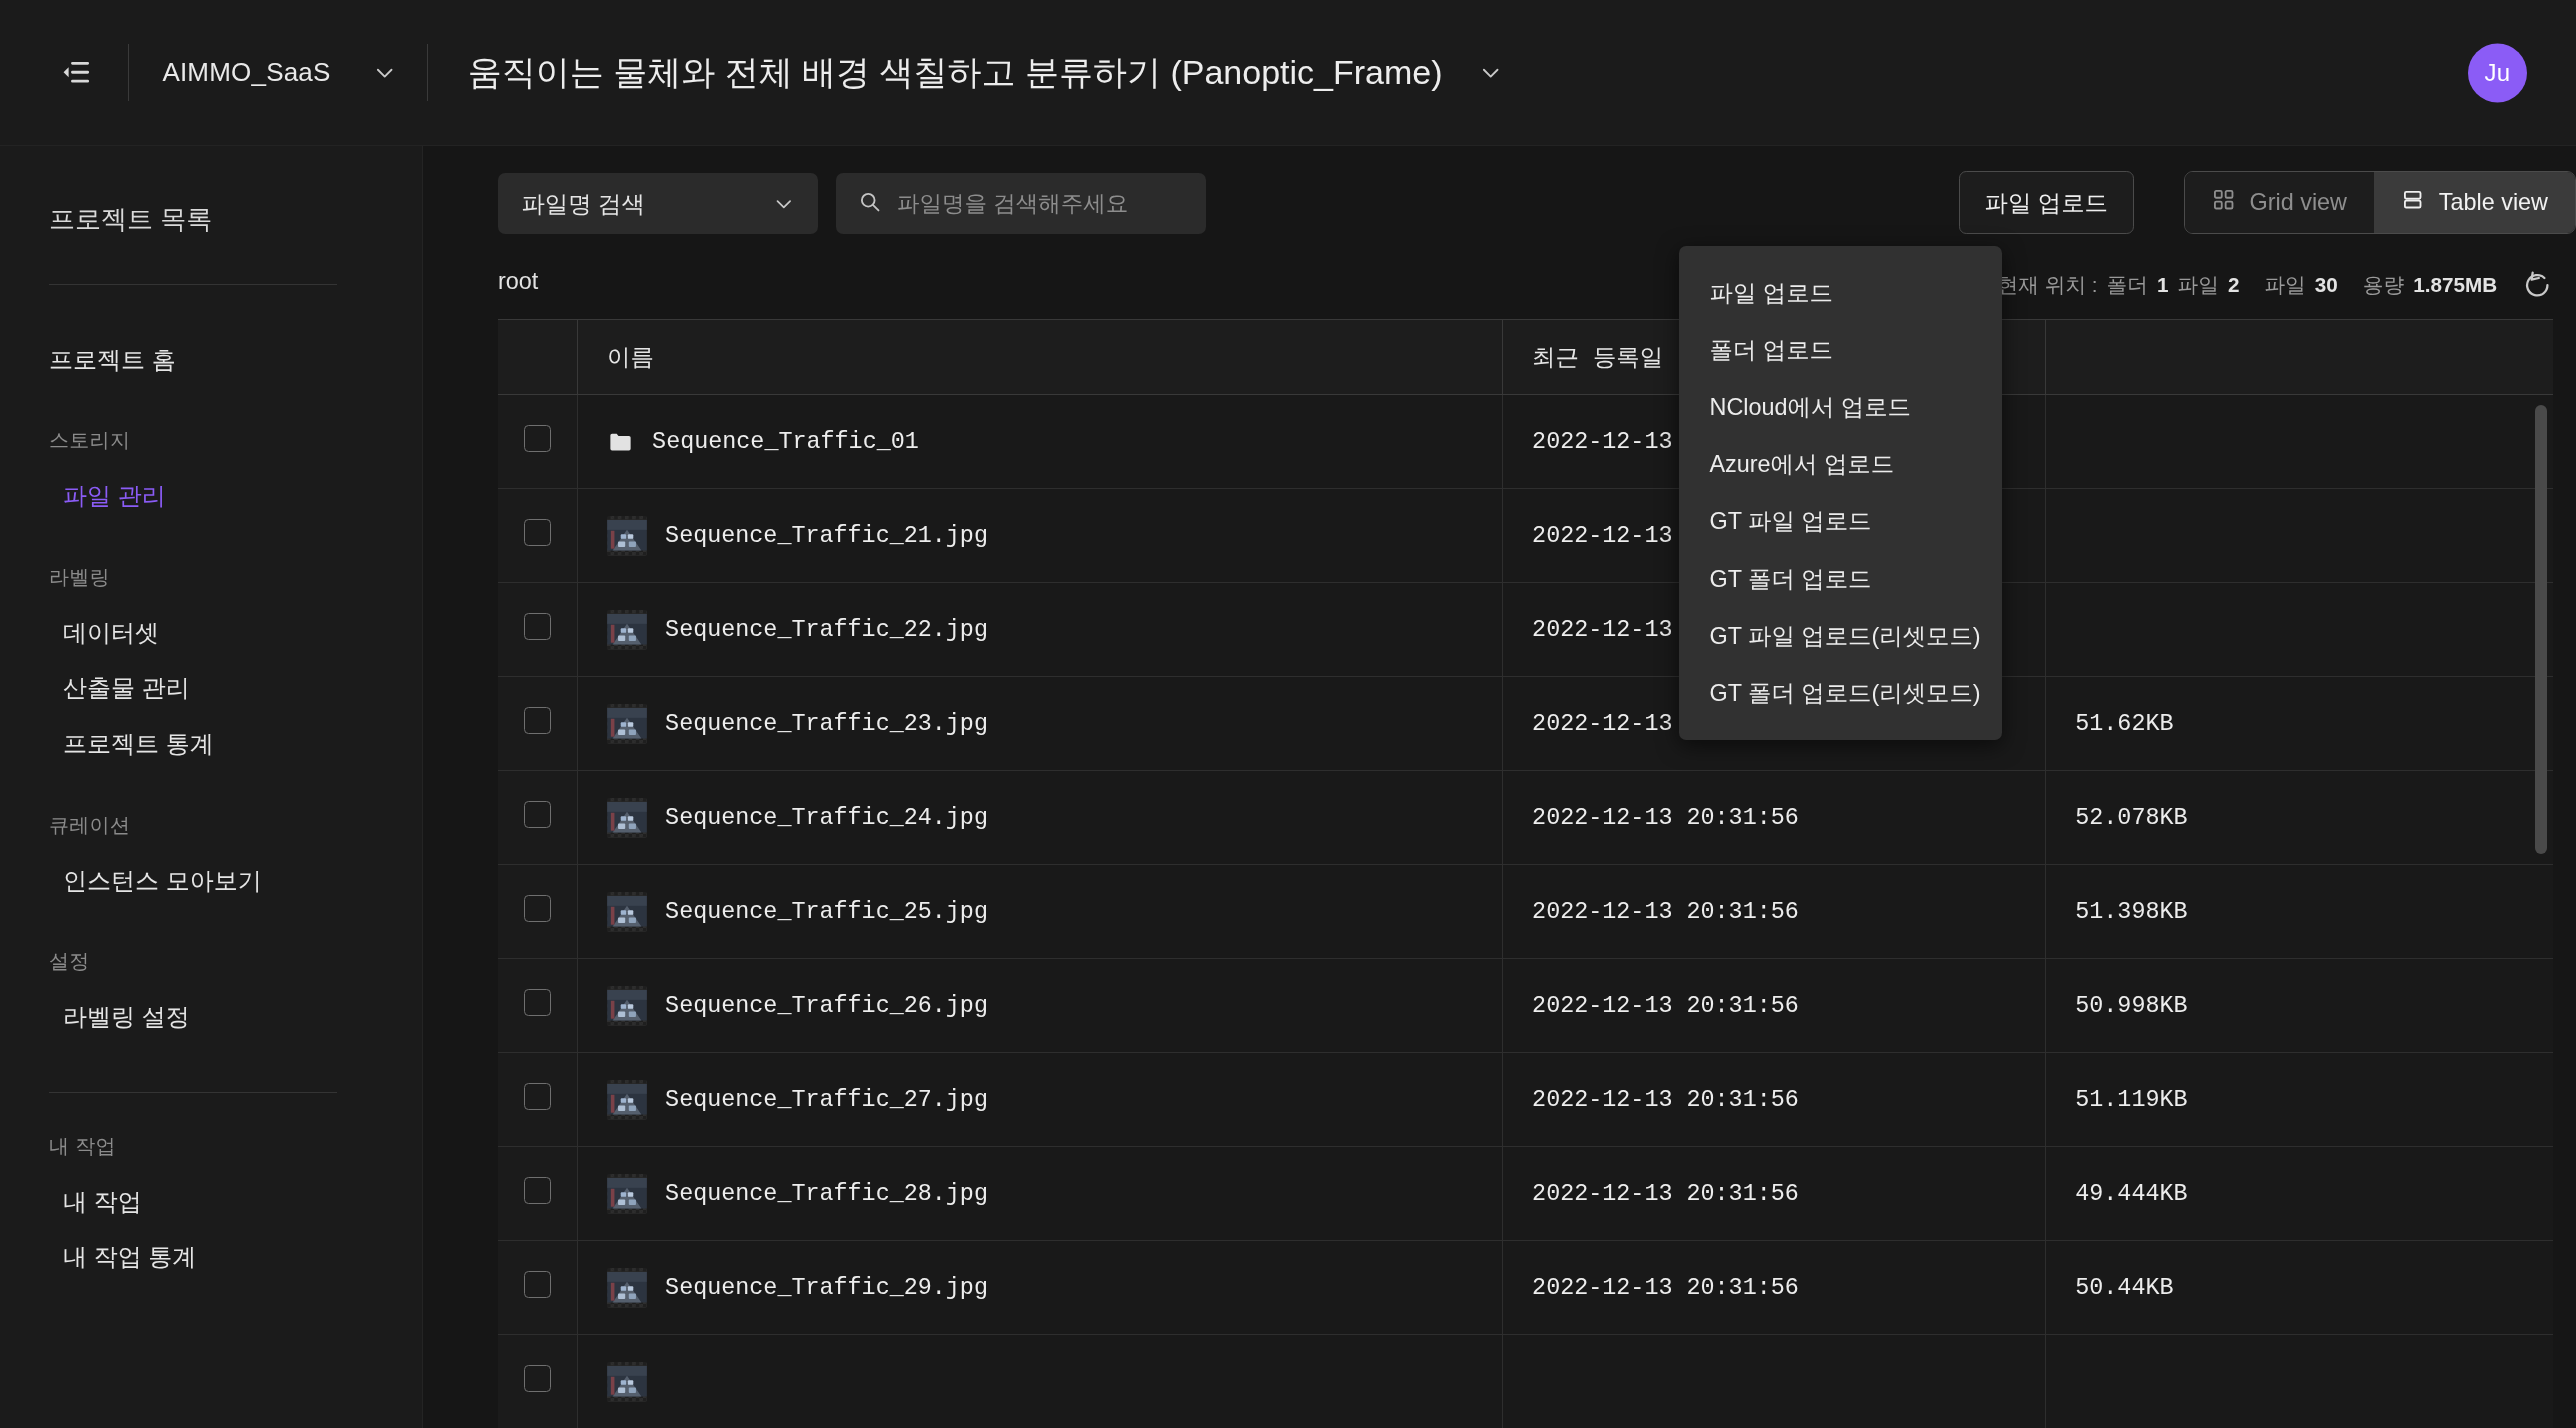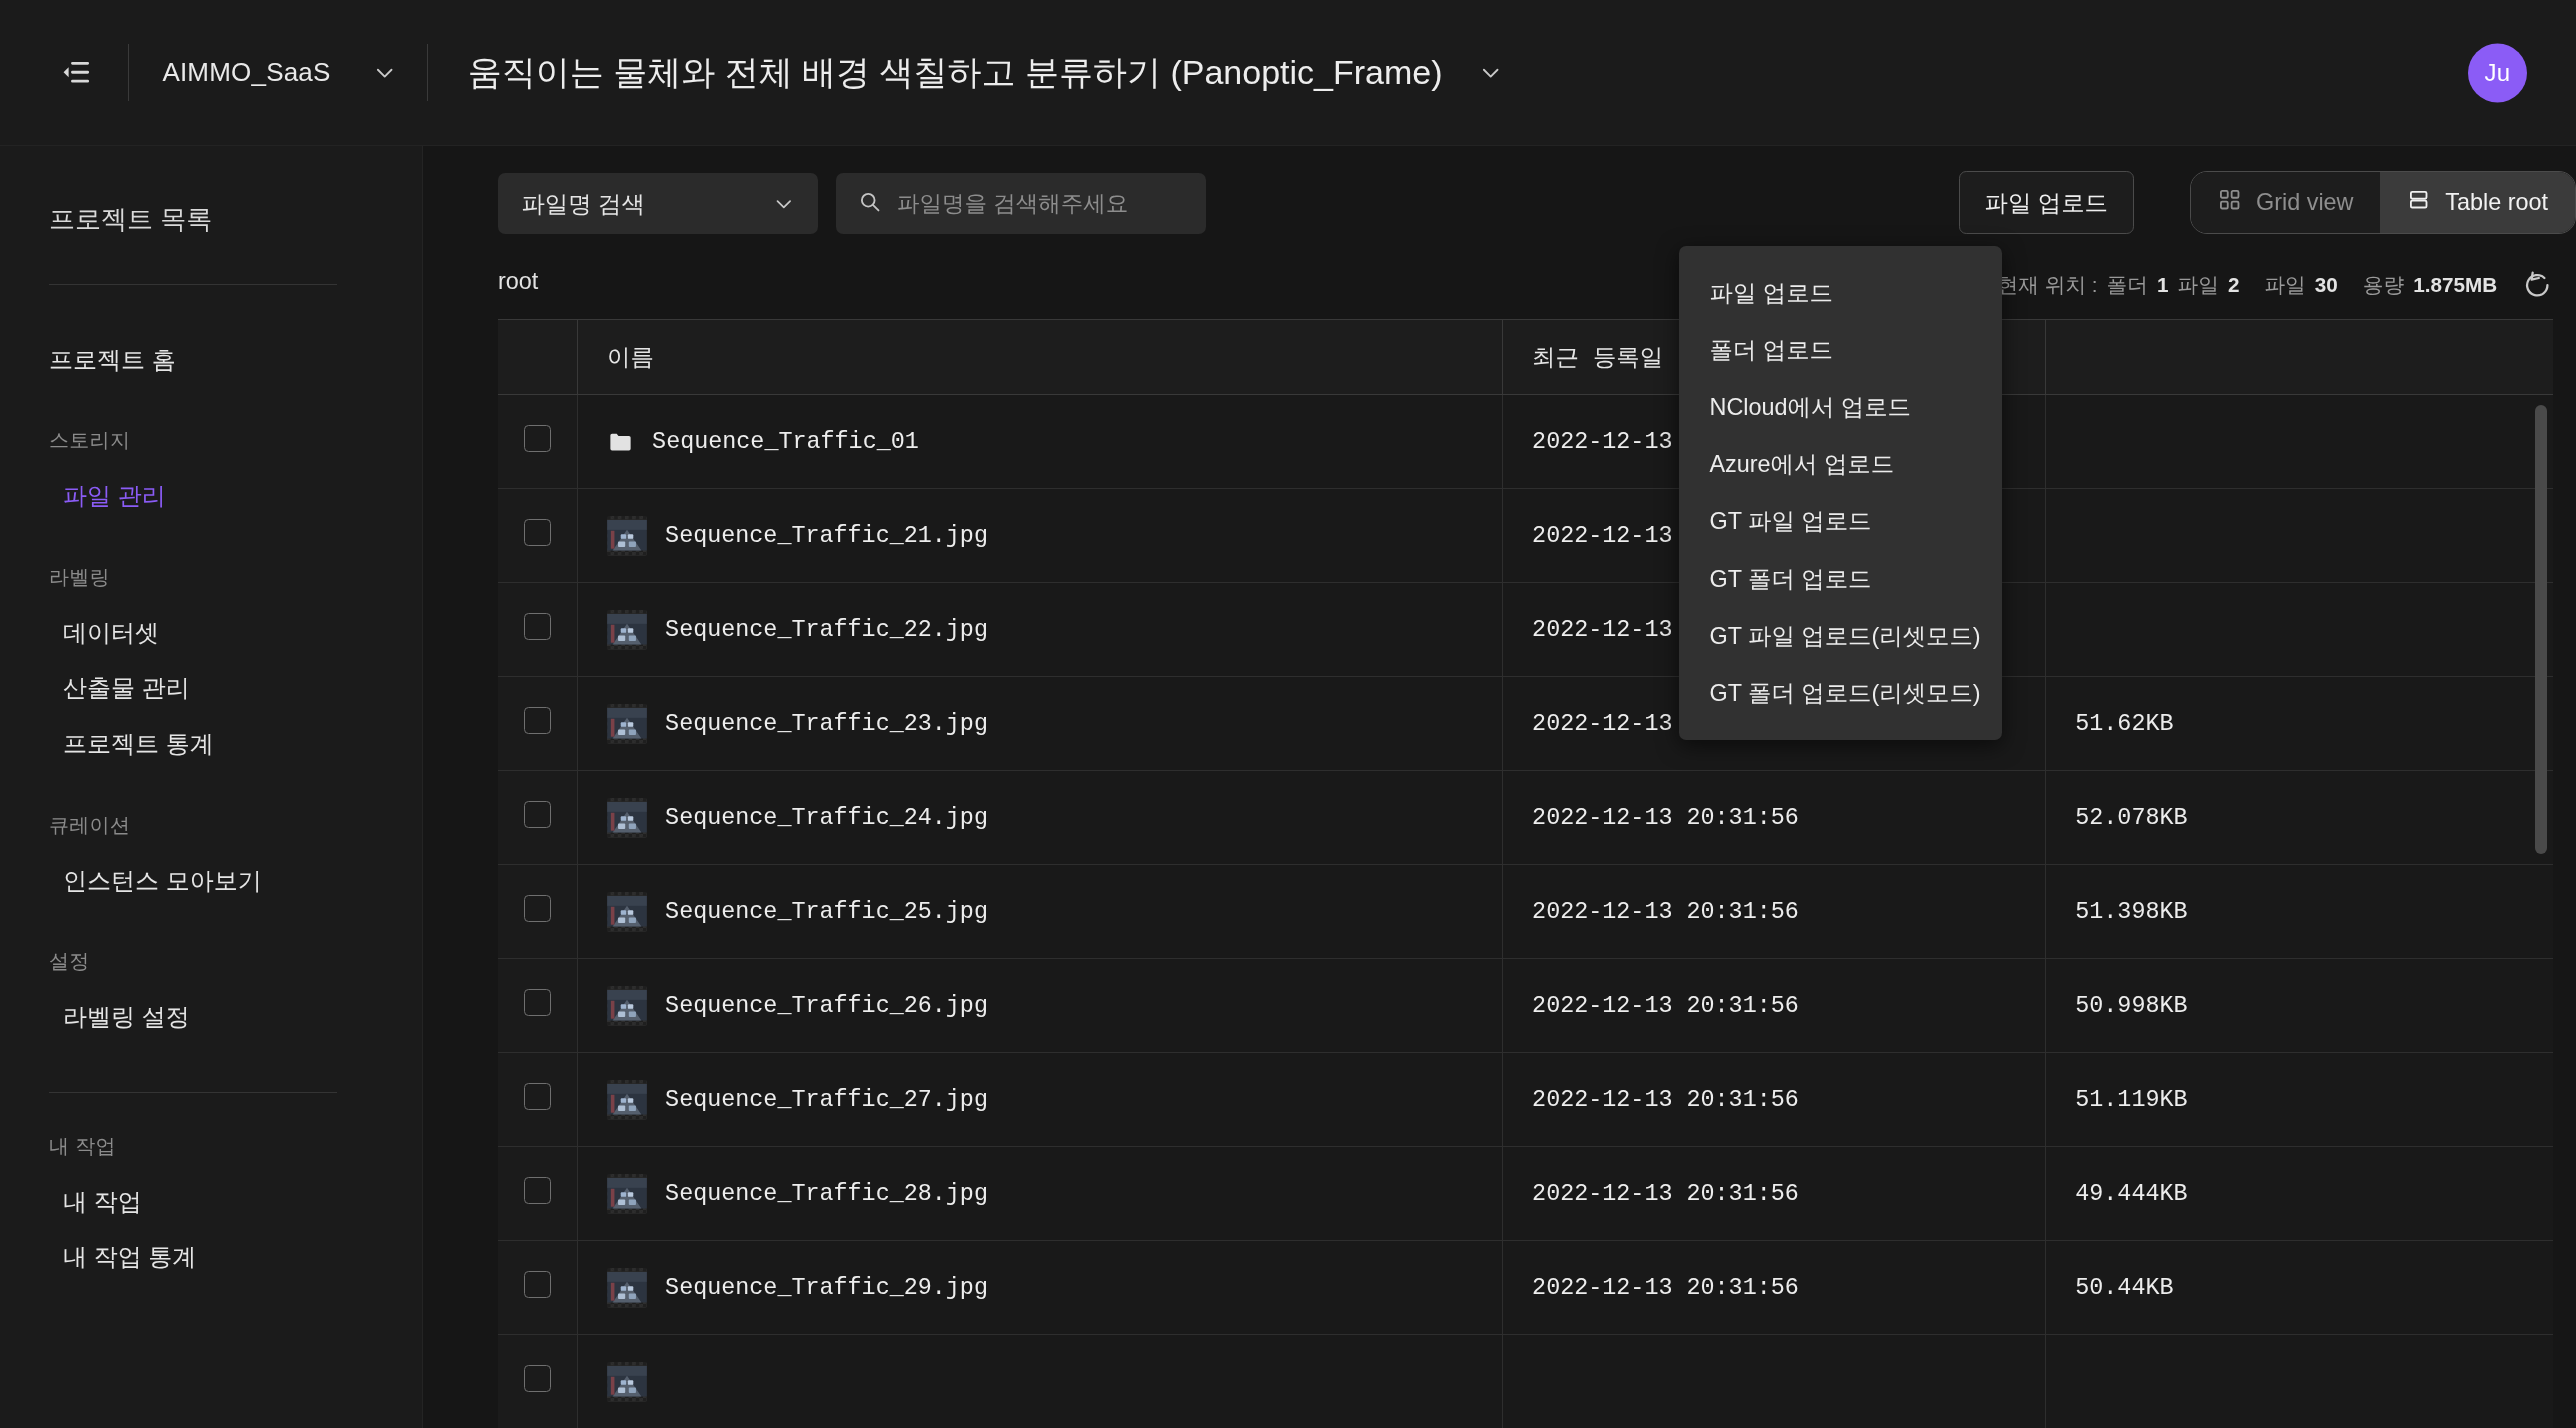--- a/index.html
+++ b/index.html
@@ -98,21 +98,21 @@
 
   .upload-btn {
     position: absolute; right: 442px; top: 25px;
     height: 63px; padding: 0 25px;
     background: #1d1d1d; border: 0.9px solid #4b4b4b; border-radius: 7.2px;
     display: flex; align-items: center; font-size: 23.4px; color: #efefef;
     cursor: pointer; z-index: 40;
   }
   .viewtoggle {
     position: absolute; right: 0; top: 25px;
-    height: 63px; display: flex; border: 0.9px solid #4b4b4b; border-radius: 17px; overflow: hidden;
+    height: 63px; display: flex; border: 0.9px solid #4b4b4b; border-radius: 9px; overflow: hidden;
   }
   .vt-btn {
     display: flex; align-items: center; gap: 14.4px;
     padding: 0 27px; font-size: 23.4px; cursor: pointer;
     color: #8e8e8e; background: #1d1d1d;
   }
   .vt-btn.active { color: #f2f2f2; background: #3b3b3b; }
   .vt-btn svg { width: 23.4px; height: 23.4px; }
 
   
@@ -291,21 +291,21 @@
           </span>
           <span>Grid view</span>
         </div>
         <div class="vt-btn active">
           <span>
             <svg viewBox="0 0 24 24" fill="none">
                 <rect x="4" y="4" width="16" height="7" rx="1.4" stroke="#f0f0f0" stroke-width="1.9"></rect>
                 <rect x="4" y="13" width="16" height="7" rx="1.4" stroke="#f0f0f0" stroke-width="1.9"></rect>
               </svg>
           </span>
-          <span>Table root</span>
+          <span>Table view</span>
         </div>
       </div>
 
       <div class="dropdown">
         <div class="dd-item">파일 업로드</div>
         <div class="dd-item">폴더 업로드</div>
         <div class="dd-item">NCloud에서 업로드</div>
         <div class="dd-item">Azure에서 업로드</div>
         <div class="dd-item">GT 파일 업로드</div>
         <div class="dd-item">GT 폴더 업로드</div>

